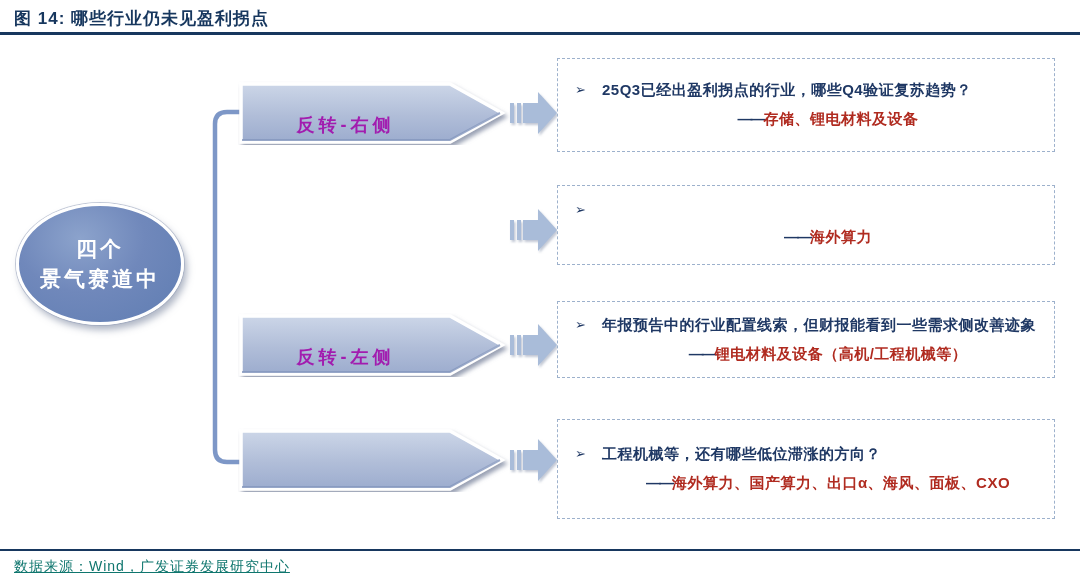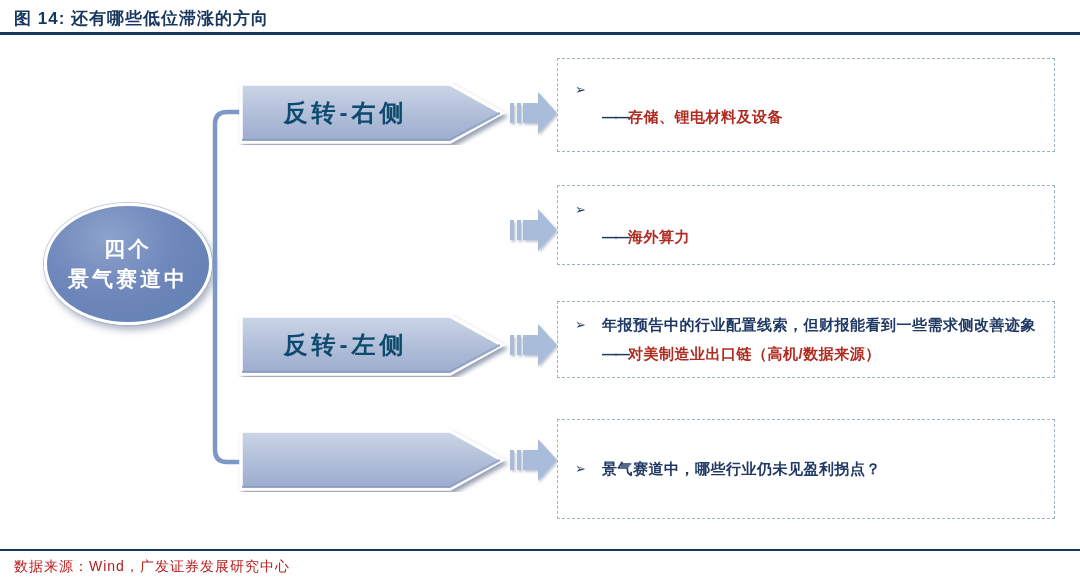--- a/index.html
+++ b/index.html
@@ -17,70 +17,70 @@
   .title-rule {
     position: absolute; left: 0; top: 32px; width: 1080px; height: 2.5px;
     background: #17375e;
   }
   .footer-rule {
     position: absolute; left: 0; top: 549px; width: 1080px; height: 2px;
     background: #17375e;
   }
   .source-note {
     position: absolute; left: 14px; top: 558px;
-    font-size: 14px; color: #b91c1c; letter-spacing: 1px; white-space: nowrap;
+    font-size: 14px; color: #0f766e; letter-spacing: 1px; white-space: nowrap; text-decoration: underline;
   }
   
   .hub {
-    position: absolute; left: 44px; top: 203px; width: 168px; height: 122px;
+    position: absolute; left: 16px; top: 203px; width: 168px; height: 122px;
     border-radius: 50%;
     background: radial-gradient(ellipse at 38% 28%, #8ca3cc 0%, #7088bb 45%, #5f7db2 100%);
     border: 3px solid #ffffff;
     box-shadow: 0 0 0 1px rgba(150,160,185,0.55), 3px 5px 7px rgba(95,110,140,0.5);
     display: flex; flex-direction: column; align-items: center; justify-content: center;
     box-sizing: border-box;
   }
   .hub-line {
     color: #ffffff; font-weight: bold; font-size: 21px; line-height: 30px;
     letter-spacing: 3px; text-align: center; white-space: nowrap;
   }
   
   .bracket-svg { position: absolute; left: 198px; top: 90px; }
   
   .pent-wrap { position: absolute; left: 238px; width: 272px; height: 64px; }
   .pent-label {
-    position: absolute; left: 0; top: 0; width: 215px; height: 64px;
+    position: absolute; left: 0; top: 12px; width: 215px; height: 64px;
     display: flex; align-items: center; justify-content: center;
-    font-size: 24px; font-weight: bold; color: #0c4a6e; letter-spacing: 4px;
+    font-size: 18px; font-weight: bold; color: #a21caf; letter-spacing: 4px;
     white-space: nowrap;
   }
   .stripe-arrow { position: absolute; left: 507px; width: 52px; height: 48px; }
   
   .result-box {
     position: absolute; left: 557px; width: 498px;
     border: 1.6px dashed #9db1cc; box-sizing: border-box;
     display: flex; flex-direction: column; justify-content: center;
     padding-left: 17px; gap: 10px; background: #ffffff;
   }
   .q-line { display: flex; align-items: baseline; white-space: nowrap; }
   .bullet {
     color: #1f3864; font-size: 13px; width: 27px; flex: 0 0 27px;
     transform: translateY(-1px);
   }
   .q-text { font-size: 15px; font-weight: bold; color: #1f3864; letter-spacing: 0.5px; }
-  .a-line { margin-left: 27px; white-space: nowrap; }
+  .a-line { margin-left: 27px; white-space: nowrap; text-align: center; }
   .a-dash { font-size: 15px; font-weight: bold; color: #1f3864; letter-spacing: -2px; }
   .a-text { font-size: 15px; font-weight: bold; color: #b02b20; letter-spacing: 0.5px; }
 </style>
 </head>
 <body>
 
 <div id="stage">
 
-  <div class="fig-title">图 14:  还有哪些低位滞涨的方向</div>
+  <div class="fig-title">图 14:  哪些行业仍未见盈利拐点</div>
   <div class="title-rule"></div>
 
   <div class="hub">
     <div class="hub-line">四个</div>
     <div class="hub-line">景气赛道中</div>
   </div>
 
   <svg class="bracket-svg" width="46" height="392" viewBox="0 0 46 392">
     <path d="M 46 22 L 29 22 Q 17 22 17 34 L 17 360 Q 17 372 29 372 L 46 372" fill="none" stroke="#7d97c7" stroke-width="4.5" stroke-linecap="round"></path>
   </svg>
@@ -112,20 +112,21 @@
     <g fill="#a9bcd9" filter="url(#arrShadow)">
       <rect x="3" y="14" width="4" height="20"></rect>
       <rect x="10" y="14" width="4" height="20"></rect>
       <rect x="16" y="14" width="16" height="20"></rect>
       <polygon points="31,3 50,24 31,45"></polygon>
     </g>
   </svg>
   <div class="result-box" style="top:58px;height:94px">
     <div class="q-line">
       <span class="bullet">➢</span>
+      <span class="q-text">25Q3已经出盈利拐点的行业，哪些Q4验证复苏趋势？</span>
     </div>
     <div class="a-line">
       <span class="a-dash">——</span><span class="a-text">存储、锂电材料及设备</span>
     </div>
   </div>
 
   <svg class="stripe-arrow" style="top:206px" width="52" height="48" viewBox="0 0 52 48">
     <g fill="#a9bcd9" filter="url(#arrShadow)">
       <rect x="3" y="14" width="4" height="20"></rect>
       <rect x="10" y="14" width="4" height="20"></rect>
@@ -156,41 +157,44 @@
       <rect x="16" y="14" width="16" height="20"></rect>
       <polygon points="31,3 50,24 31,45"></polygon>
     </g>
   </svg>
   <div class="result-box" style="top:301px;height:77px">
     <div class="q-line">
       <span class="bullet">➢</span>
       <span class="q-text">年报预告中的行业配置线索，但财报能看到一些需求侧改善迹象</span>
     </div>
     <div class="a-line">
-      <span class="a-dash">——</span><span class="a-text">对美制造业出口链（高机/数据来源）</span>
+      <span class="a-dash">——</span><span class="a-text">锂电材料及设备（高机/工程机械等）</span>
     </div>
   </div>
 
   <div class="pent-wrap" style="top:428px">
     <svg width="272" height="64" viewBox="0 0 272 64">
       <polygon points="3,3 212,3 264,32 212,61 3,61" fill="url(#pentGrad)" stroke="#ffffff" stroke-width="3.5" filter="url(#pentShadow)"></polygon>
       <polyline points="4,59 212,59 262,32" fill="none" stroke="#8396bd" stroke-width="2" opacity="0.8"></polyline>
     </svg>
   </div>
   <svg class="stripe-arrow" style="top:436px" width="52" height="48" viewBox="0 0 52 48">
     <g fill="#a9bcd9" filter="url(#arrShadow)">
       <rect x="3" y="14" width="4" height="20"></rect>
       <rect x="10" y="14" width="4" height="20"></rect>
       <rect x="16" y="14" width="16" height="20"></rect>
       <polygon points="31,3 50,24 31,45"></polygon>
     </g>
   </svg>
   <div class="result-box" style="top:419px;height:100px">
     <div class="q-line">
       <span class="bullet">➢</span>
-      <span class="q-text">景气赛道中，哪些行业仍未见盈利拐点？</span>
+      <span class="q-text">工程机械等，还有哪些低位滞涨的方向？</span>
+    </div>
+    <div class="a-line">
+      <span class="a-dash">——</span><span class="a-text">海外算力、国产算力、出口α、海风、面板、CXO</span>
     </div>
   </div>
 
   <div class="footer-rule"></div>
   <div class="source-note">数据来源：Wind，广发证券发展研究中心</div>
 
 </div>
 
 </body></html>

